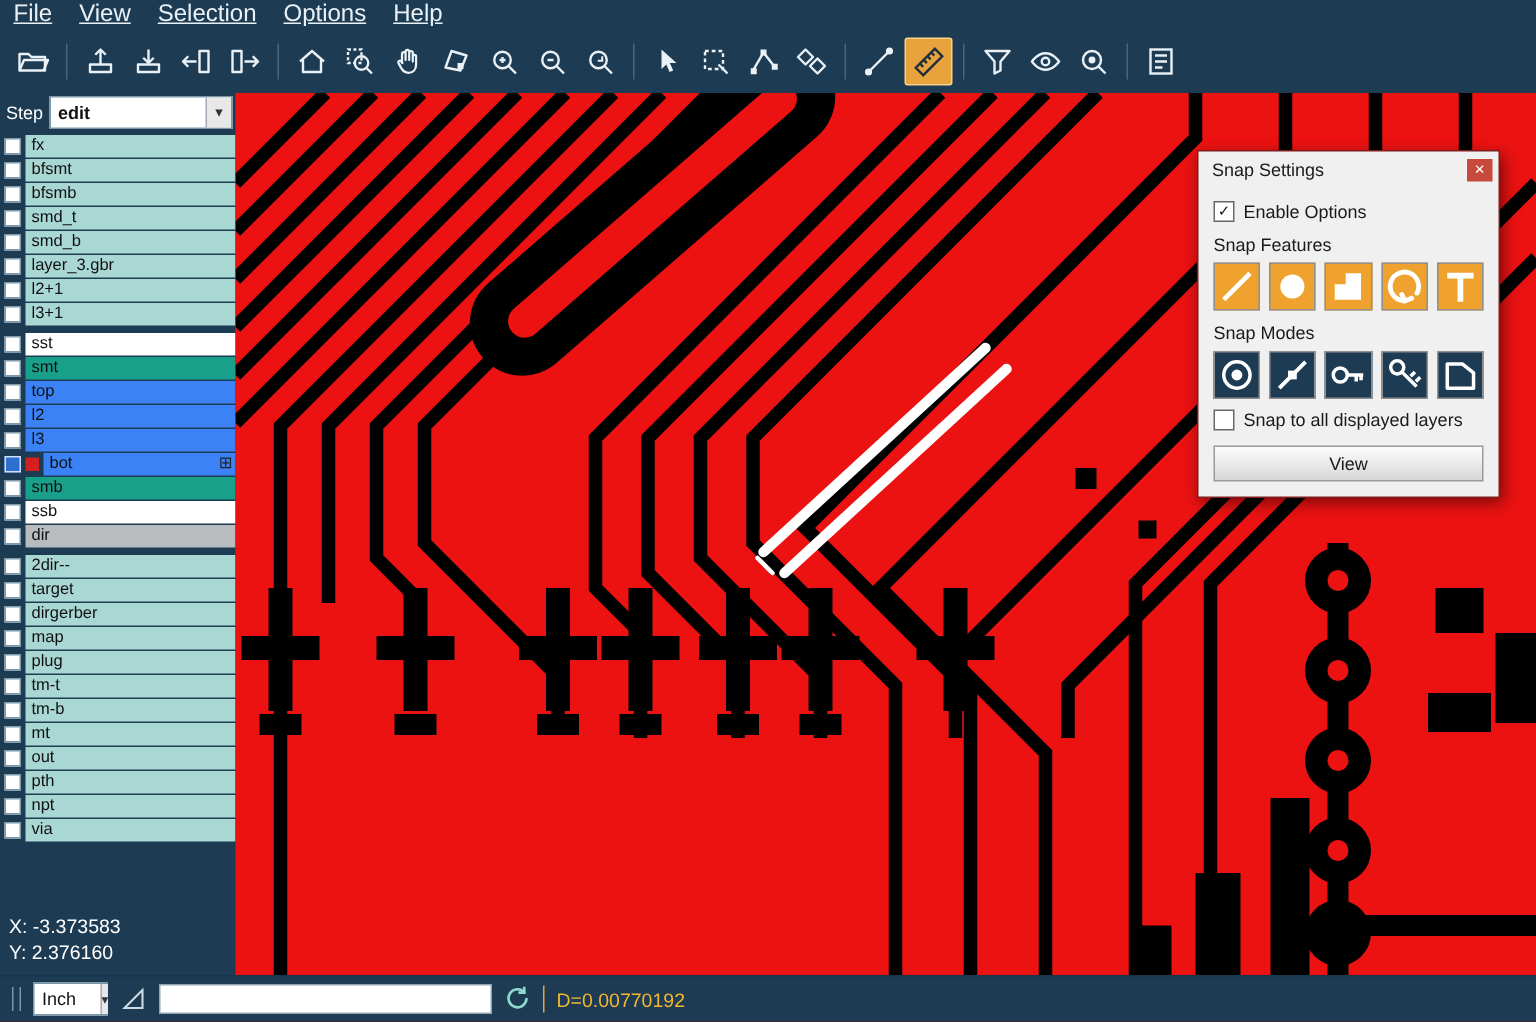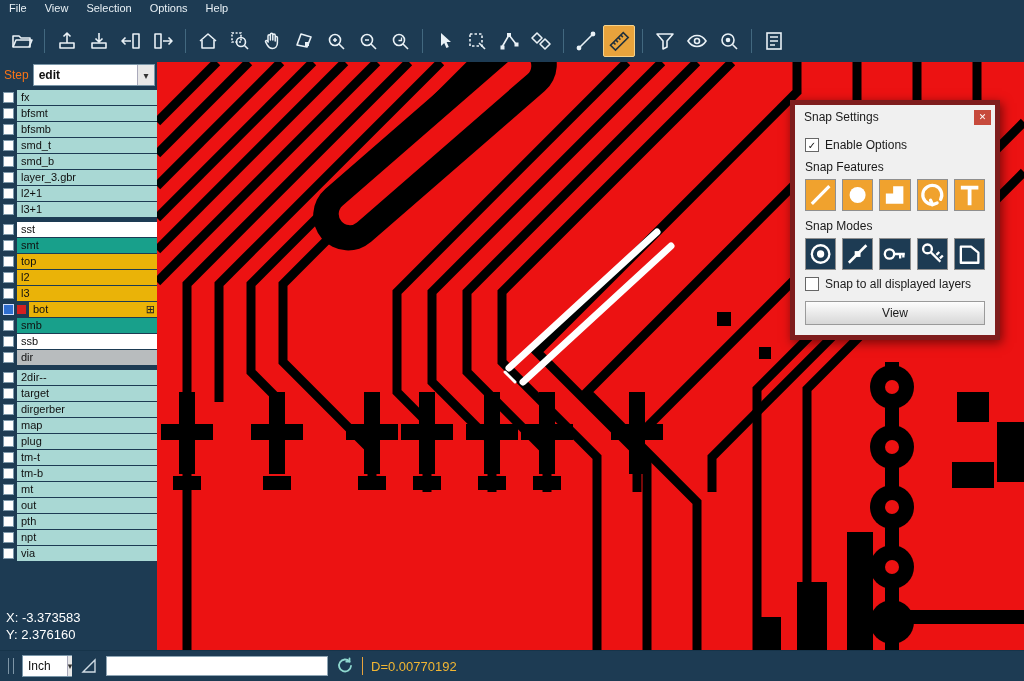--- a/index.html
+++ b/index.html
@@ -1,60 +1,60 @@
 <!DOCTYPE html>
 <html><head>
 <meta charset="utf-8">
 <style>
   html,body{margin:0;padding:0;background:#222;}
   .app{position:relative;width:1024px;height:681px;background:#1d3b53;
        font-family:"Liberation Sans",sans-serif;overflow:hidden;user-select:none;}
 
   
-  .menubar{height:20px;display:flex;align-items:flex-start;color:#e9f1f6;font-size:11px;}
+  .menubar{height:20px;display:flex;align-items:center;color:#e9f1f6;font-size:16px;text-decoration:underline;}
   .mitem{padding:2px 9px;cursor:default;}
 
   
   .toolbar{height:42px;display:flex;align-items:center;padding-left:6px;border-bottom:1px solid #16344a;}
   .tbtn{width:30px;height:30px;margin:0 1px;display:flex;align-items:center;justify-content:center;border-radius:2px;}
   .tbtn.active{background:#e8a33c;border:1px solid #f6d28a;}
   .tsep{width:1px;height:24px;background:#42687f;margin:0 6px;}
   .ic{display:block;}
 
   
   .main{position:absolute;top:62px;left:0;right:0;bottom:30px;display:flex;}
 
   
   .left{width:157px;background:#1d3b53;display:flex;flex-direction:column;flex:none;}
   .steprow{height:26px;display:flex;align-items:center;padding:0 2px 0 4px;}
-  .steplabel{color:#f97316;font-size:12px;margin-right:4px;}
+  .steplabel{color:#ffffff;font-size:12px;margin-right:4px;}
   .stepselect{flex:1;height:20px;background:#fff;border:1px solid #7a96a8;display:flex;align-items:center;font-size:12px;color:#111;}
   .stepselect .val{flex:1;padding-left:5px;font-weight:bold;}
   .stepselect .chev{width:16px;height:100%;display:flex;align-items:center;justify-content:center;border-left:1px solid #aab;color:#333;font-size:10px;background:#e8e8e8;}
   .layerlist{padding-top:2px;}
   .lrow{display:flex;align-items:center;height:15px;margin-bottom:1px;}
   .chk{width:9px;height:9px;background:#fff;border:1px solid #7e99ab;margin:0 3px;flex:none;cursor:pointer;}
   .chk-sel{background:#2f6fd0;border-color:#cfe0ff;}
   .redsw{width:9px;height:9px;background:#d42020;flex:none;margin-right:3px;}
   .lname{flex:1;height:15px;line-height:15px;font-size:11px;padding-left:4px;color:#101010;
          white-space:nowrap;overflow:hidden;display:flex;align-items:center;cursor:pointer;}
   .lname .txt{flex:1;}
   .gridic{font-size:11px;color:#222;padding-right:2px;}
-  .c-teal{background:#a9d8d4;} .c-green{background:#18a08b;} .c-orange{background:#eab308;}
+  .c-teal{background:#a9d8d4;} .c-green{background:#18a08b;} .c-orange{background:#3b82f6;}
   .c-white{background:#ffffff;} .c-gray{background:#b8bcbe;}
   .lgap{height:4px;}
   .coords{margin-top:auto;padding:4px 6px 8px;font-size:13px;color:#ffffff;line-height:17px;}
 
   
   .canvas{flex:1;position:relative;background:#ec1212;overflow:hidden;}
   .canvas svg{width:100%;height:100%;display:block;}
 
   
   .dialog{position:absolute;top:38px;right:24px;width:200px;background:#f0f0f0;
-          border:5px solid #7f1d1d;box-shadow:2px 3px 10px rgba(0,0,0,.5);font-size:12px;color:#1a1a1a;z-index:5;}
+          border:1px solid #7f1d1d;box-shadow:2px 3px 10px rgba(0,0,0,.5);font-size:12px;color:#1a1a1a;z-index:5;}
   .dlg-title{display:flex;align-items:center;height:24px;padding:0 4px 0 9px;}
   .dlg-title .ttl{flex:1;font-size:12px;}
   .dlg-x{width:17px;height:15px;background:#c74a3c;color:#fff;font-size:9px;display:flex;align-items:center;justify-content:center;cursor:pointer;}
   .dlg-body{padding:2px 10px 10px;}
   .chkrow{display:flex;align-items:center;gap:6px;margin:7px 0 5px;}
   .cb{width:12px;height:12px;background:#fff;border:1px solid #666;display:flex;align-items:center;justify-content:center;font-size:10px;color:#111;flex:none;cursor:pointer;}
   .seclabel{margin:8px 0 5px;}
   .btnrow{display:flex;gap:6px;}
   .fbtn{width:30px;height:30px;background:#f0a22e;border:1px solid #8f8f8f;display:flex;align-items:center;justify-content:center;cursor:pointer;}
   .mbtn{width:30px;height:30px;background:#1d3b53;border:1px solid #8f8f8f;display:flex;align-items:center;justify-content:center;cursor:pointer;}

